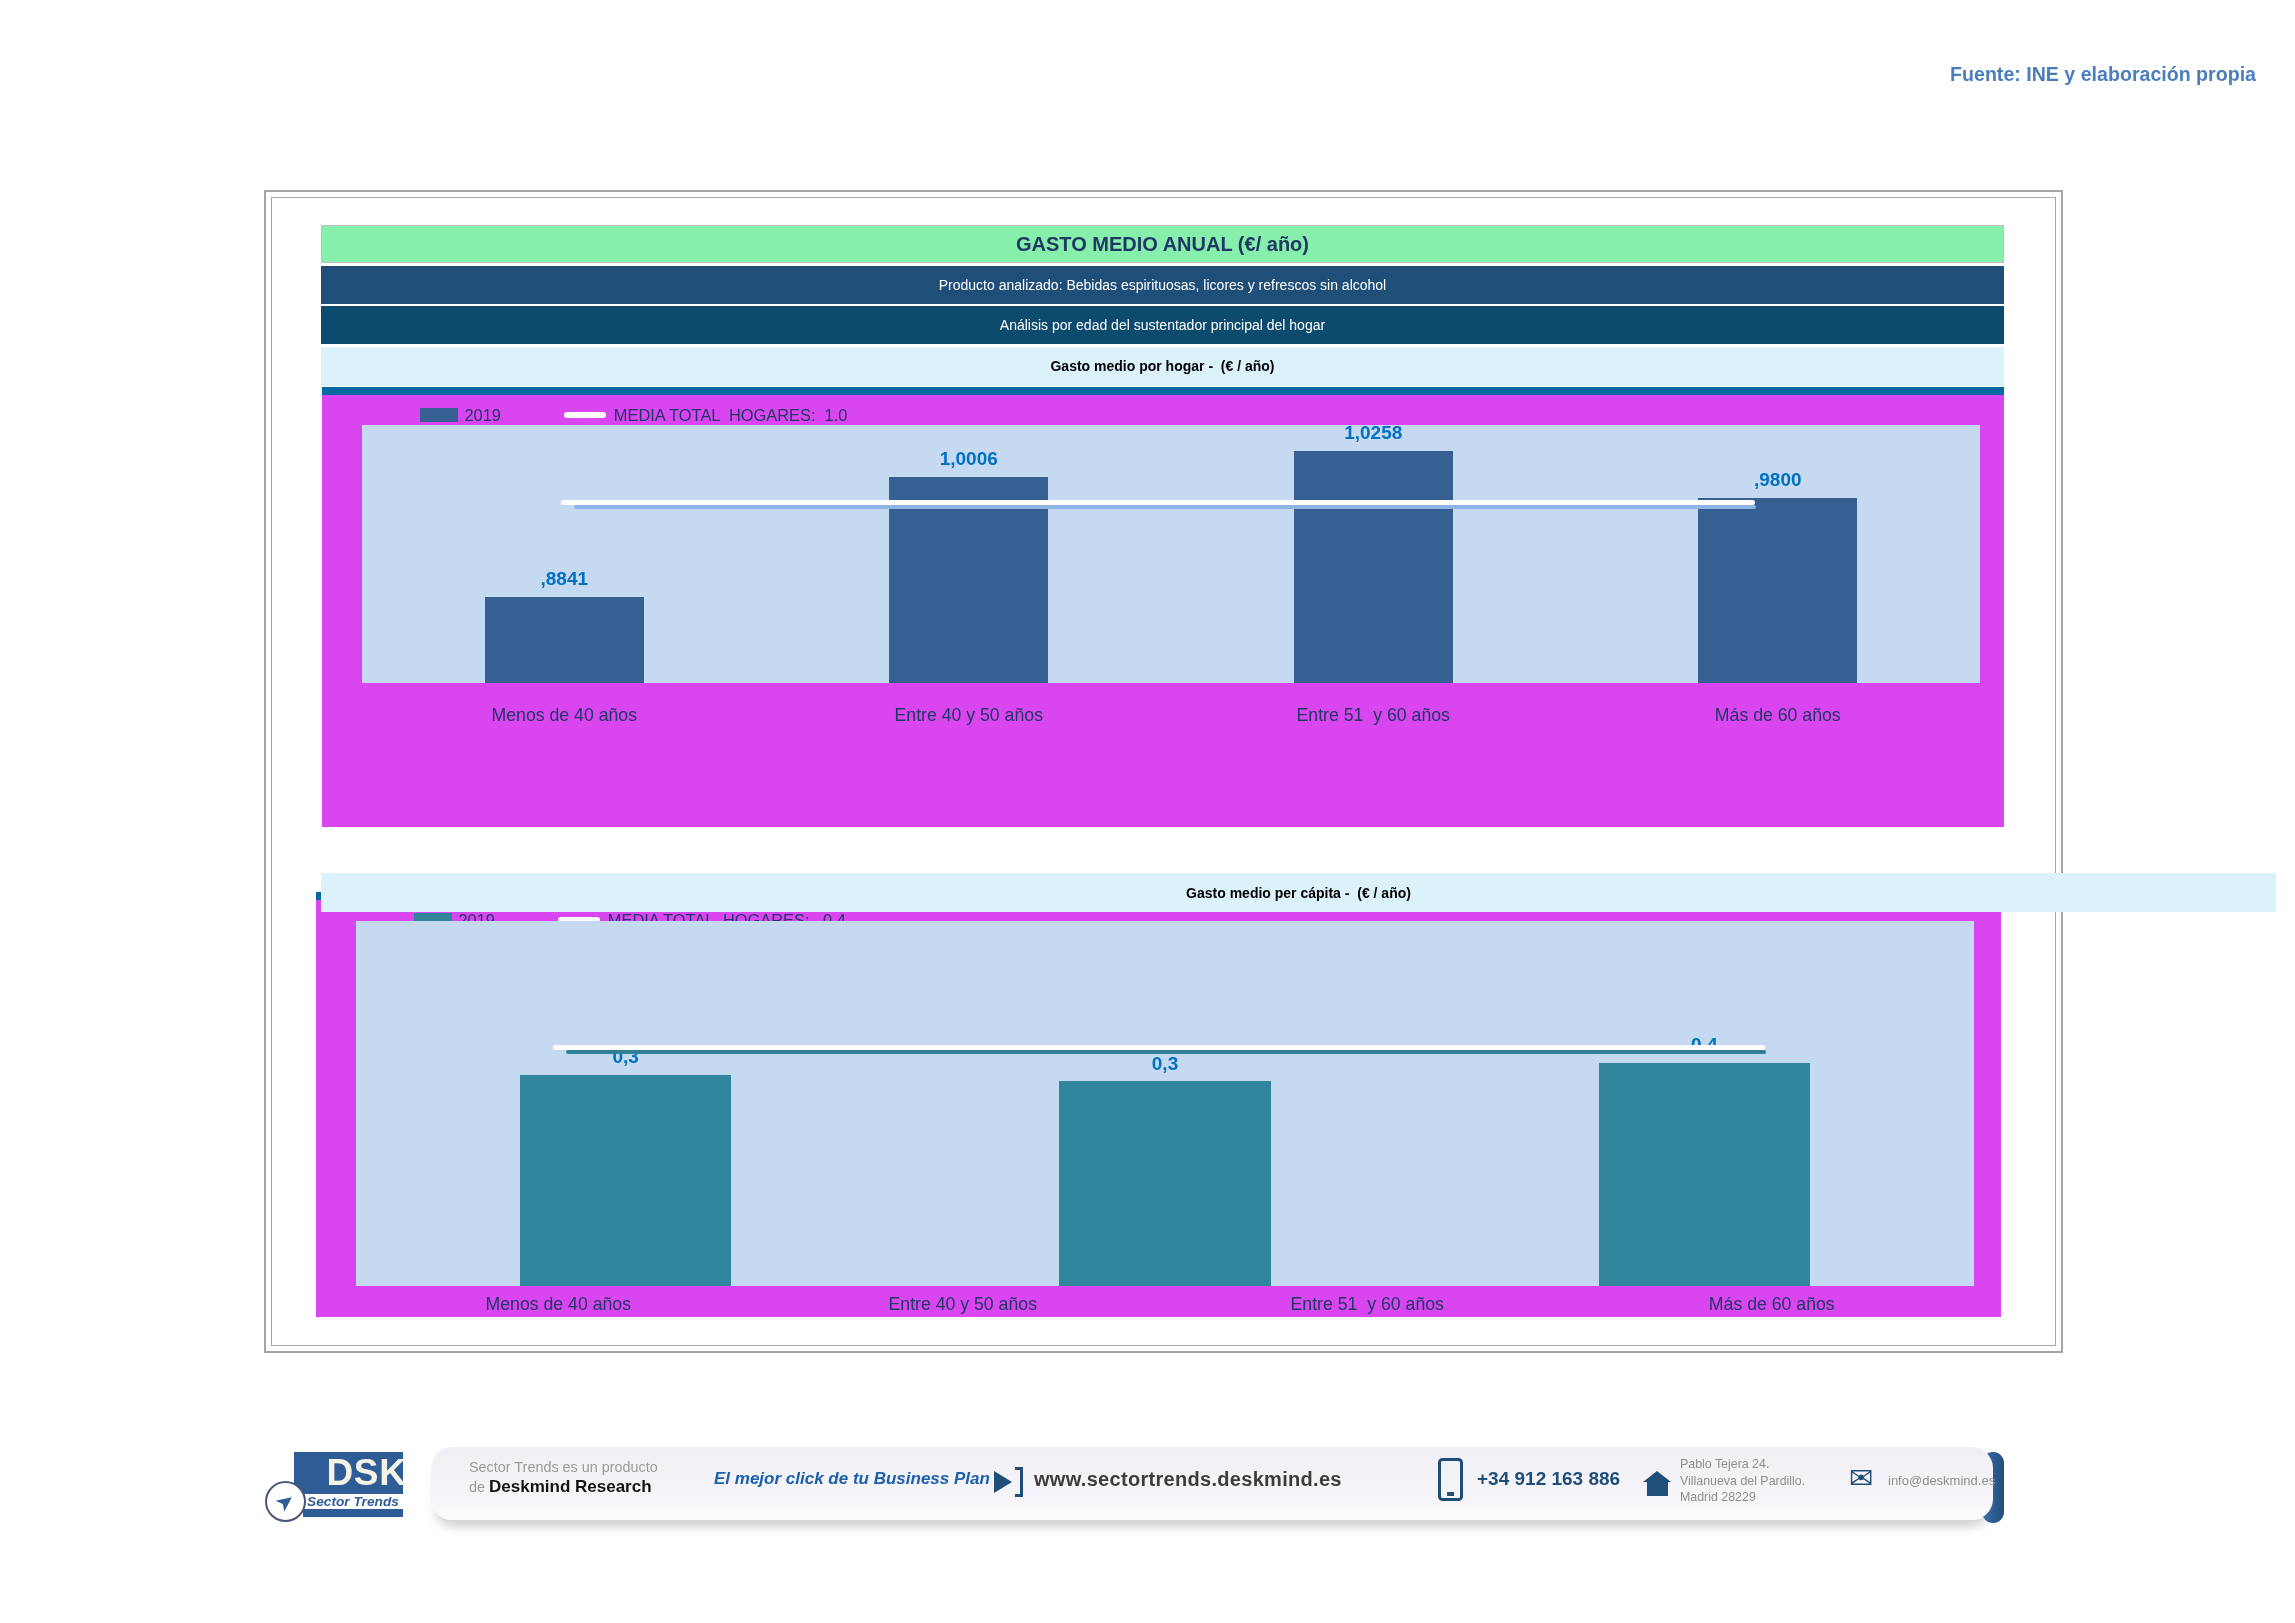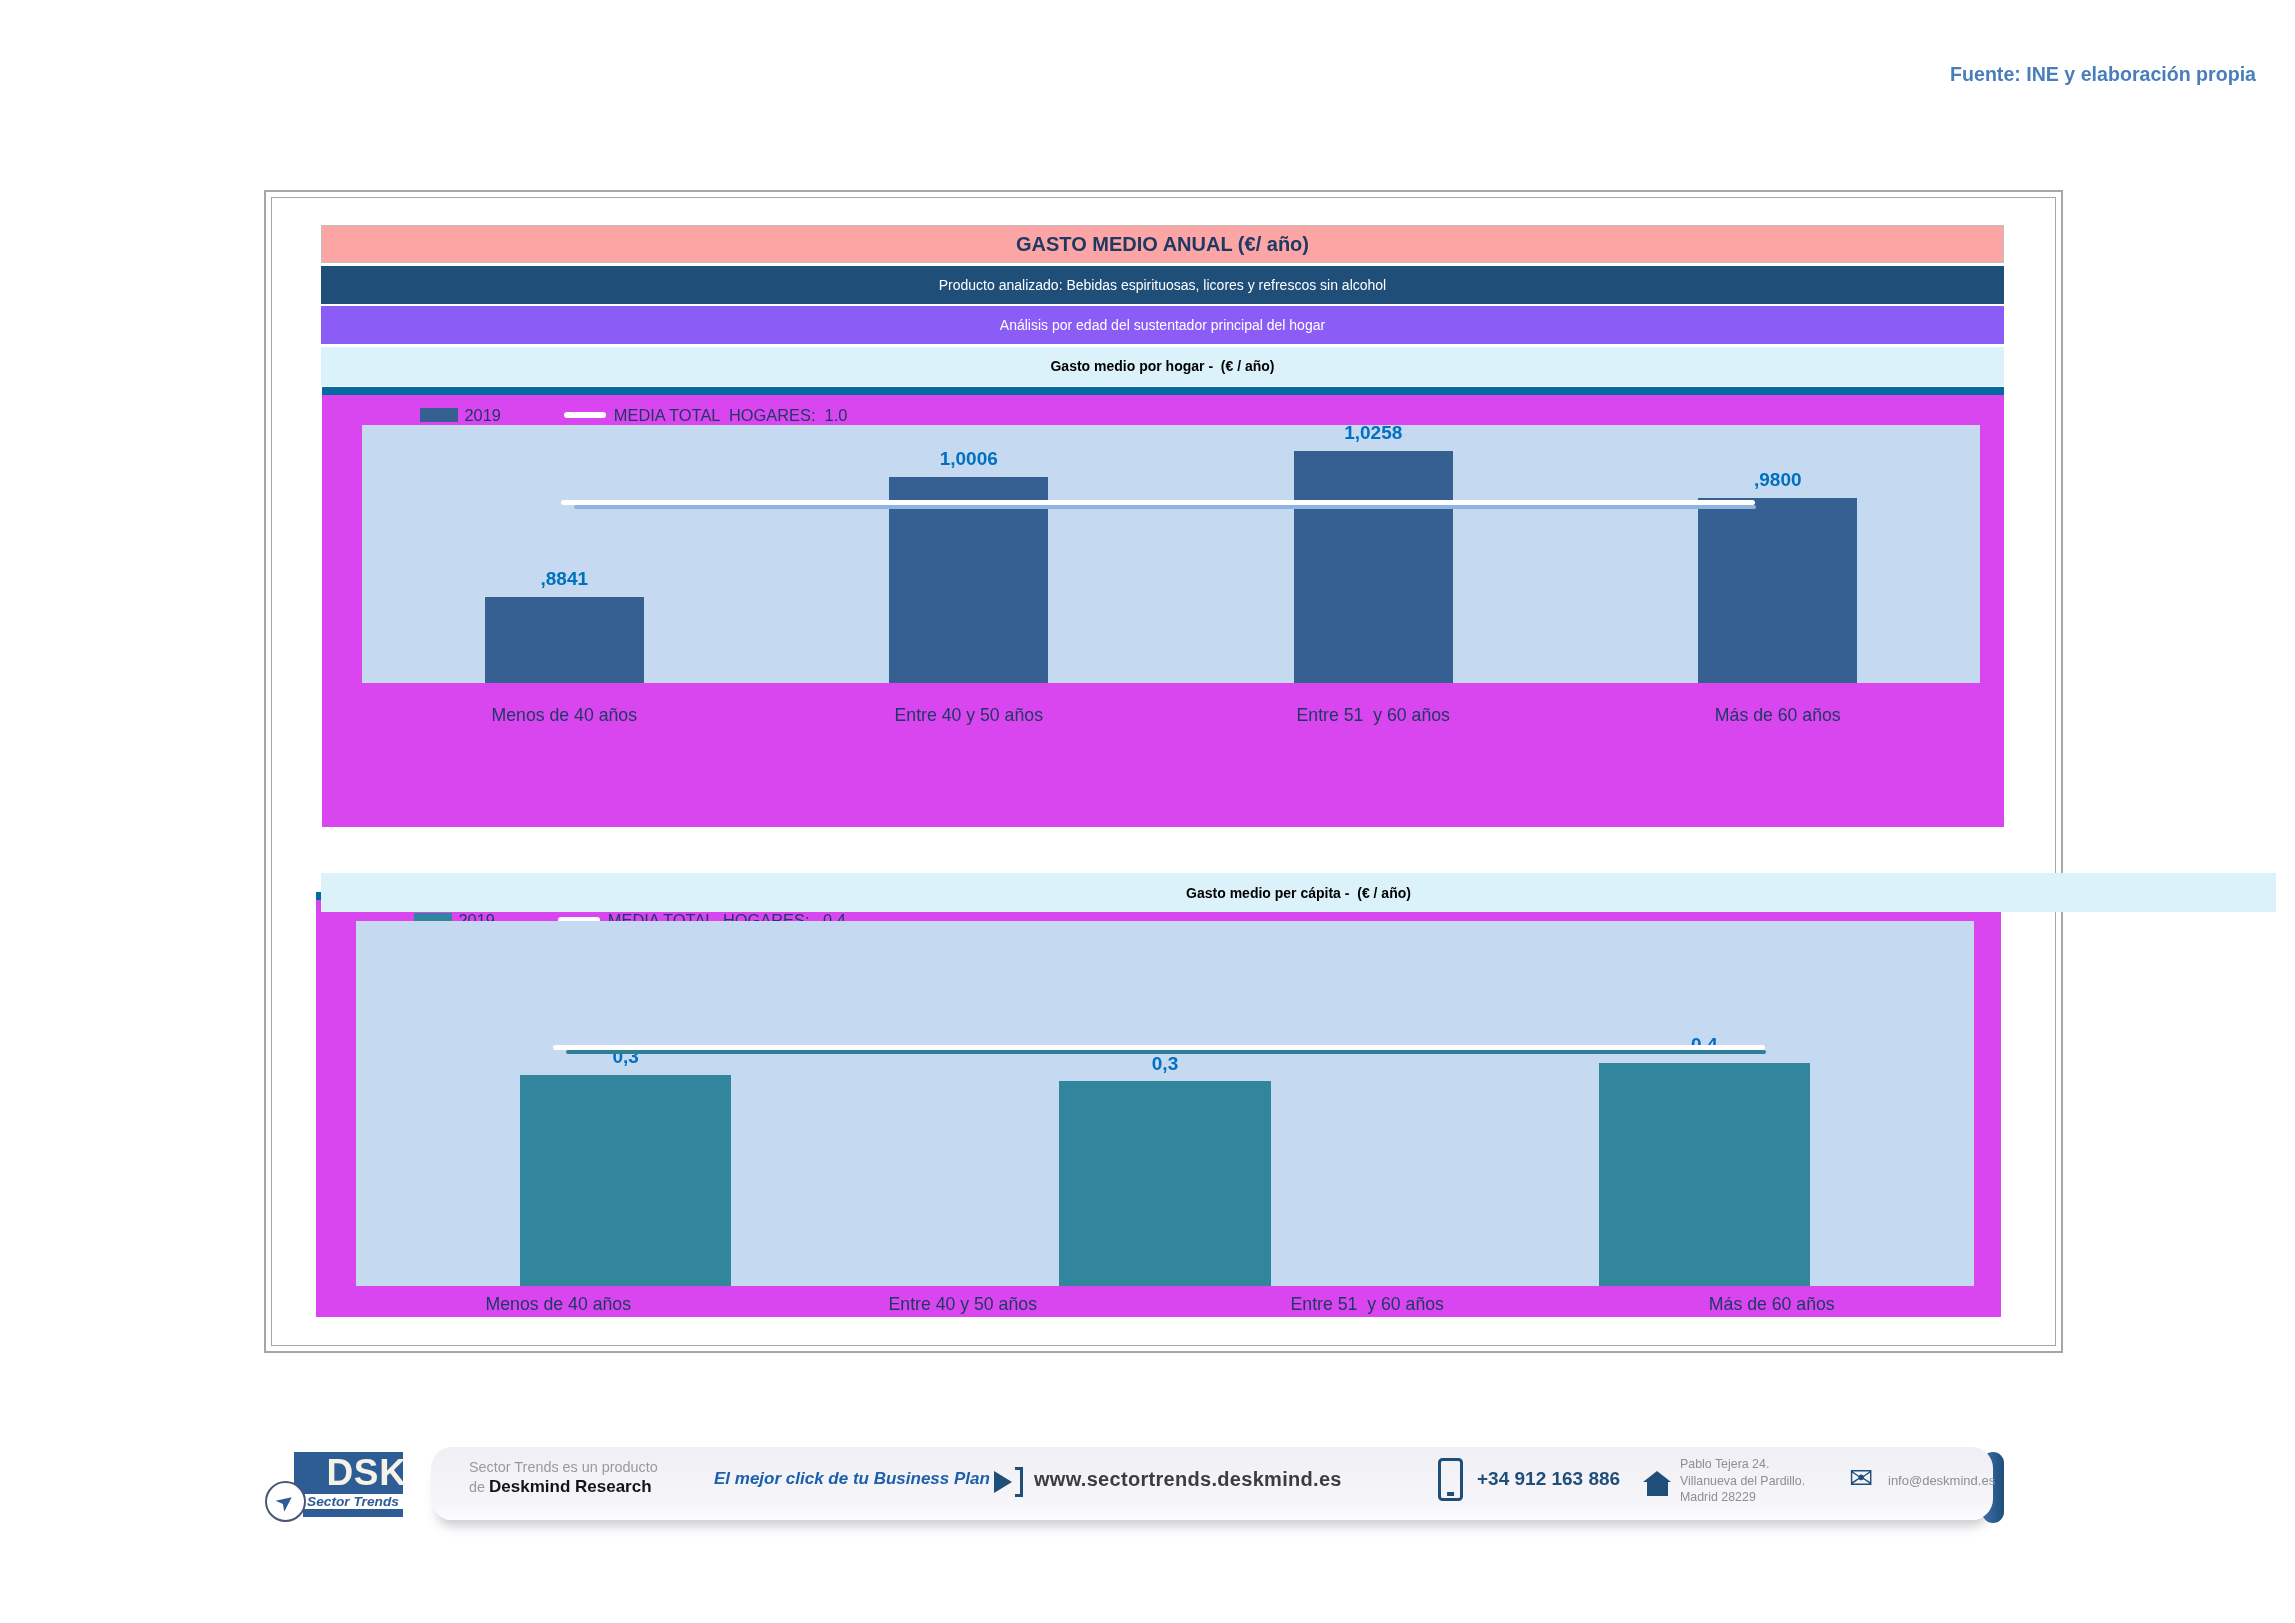--- a/index.html
+++ b/index.html
@@ -11,23 +11,23 @@
   
   .source-note{ position:absolute; top:63px; right:39px; font-size:19.6px; font-weight:bold; color:#4A7EBB; }
 
   
   .outer-frame{ position:absolute; left:264px; top:190px; width:1799px; height:1163px; border:2.6px solid #A6A6A6; background:#ffffff; }
   .inner-frame{ position:absolute; left:4.6px; top:4.6px; right:4.6px; bottom:4.6px; border:1.3px solid #A6A6A6; }
 
   
   .header-stack{ position:absolute; left:321px; top:225px; width:1683px; z-index:3; }
   .hrow{ height:38px; display:flex; align-items:center; justify-content:center; margin-bottom:2.6px; font-size:14px; white-space:pre; }
-  .hrow-title{ background:#fca5a5; border:1.3px solid #BFBFBF; color:#1F3864; font-weight:bold; font-size:20px; }
+  .hrow-title{ background:#86efac; border:1.3px solid #BFBFBF; color:#1F3864; font-weight:bold; font-size:20px; }
   .hrow-product{ background:#1F4E79; color:#ffffff; }
-  .hrow-analysis{ background:#8b5cf6; color:#ffffff; }
+  .hrow-analysis{ background:#0c4a6e; color:#ffffff; }
   .hrow-cyan{ background:#DCF2FA; color:#000000; font-weight:bold; height:39px; }
   .chart2-titlebar{ position:absolute; left:321px; top:873px; width:1955px; z-index:3; }
 
   
   .chart-box{ position:absolute; background:#d946ef; border-top:8px solid #0369a1; z-index:2;text-decoration:underline; }
   #chart-0{ left:322px; top:387px; width:1682px; height:440px; }
   #chart-1{ left:316px; top:892px; width:1685px; height:425px; }
 
   .legend{ position:absolute; left:98px; top:9.2px; height:22px; display:flex; align-items:center; font-size:16.4px; color:#1F3864; white-space:pre; }
   .legend-swatch{ width:38px; height:14.4px; margin-right:6.5px; flex:none; }

